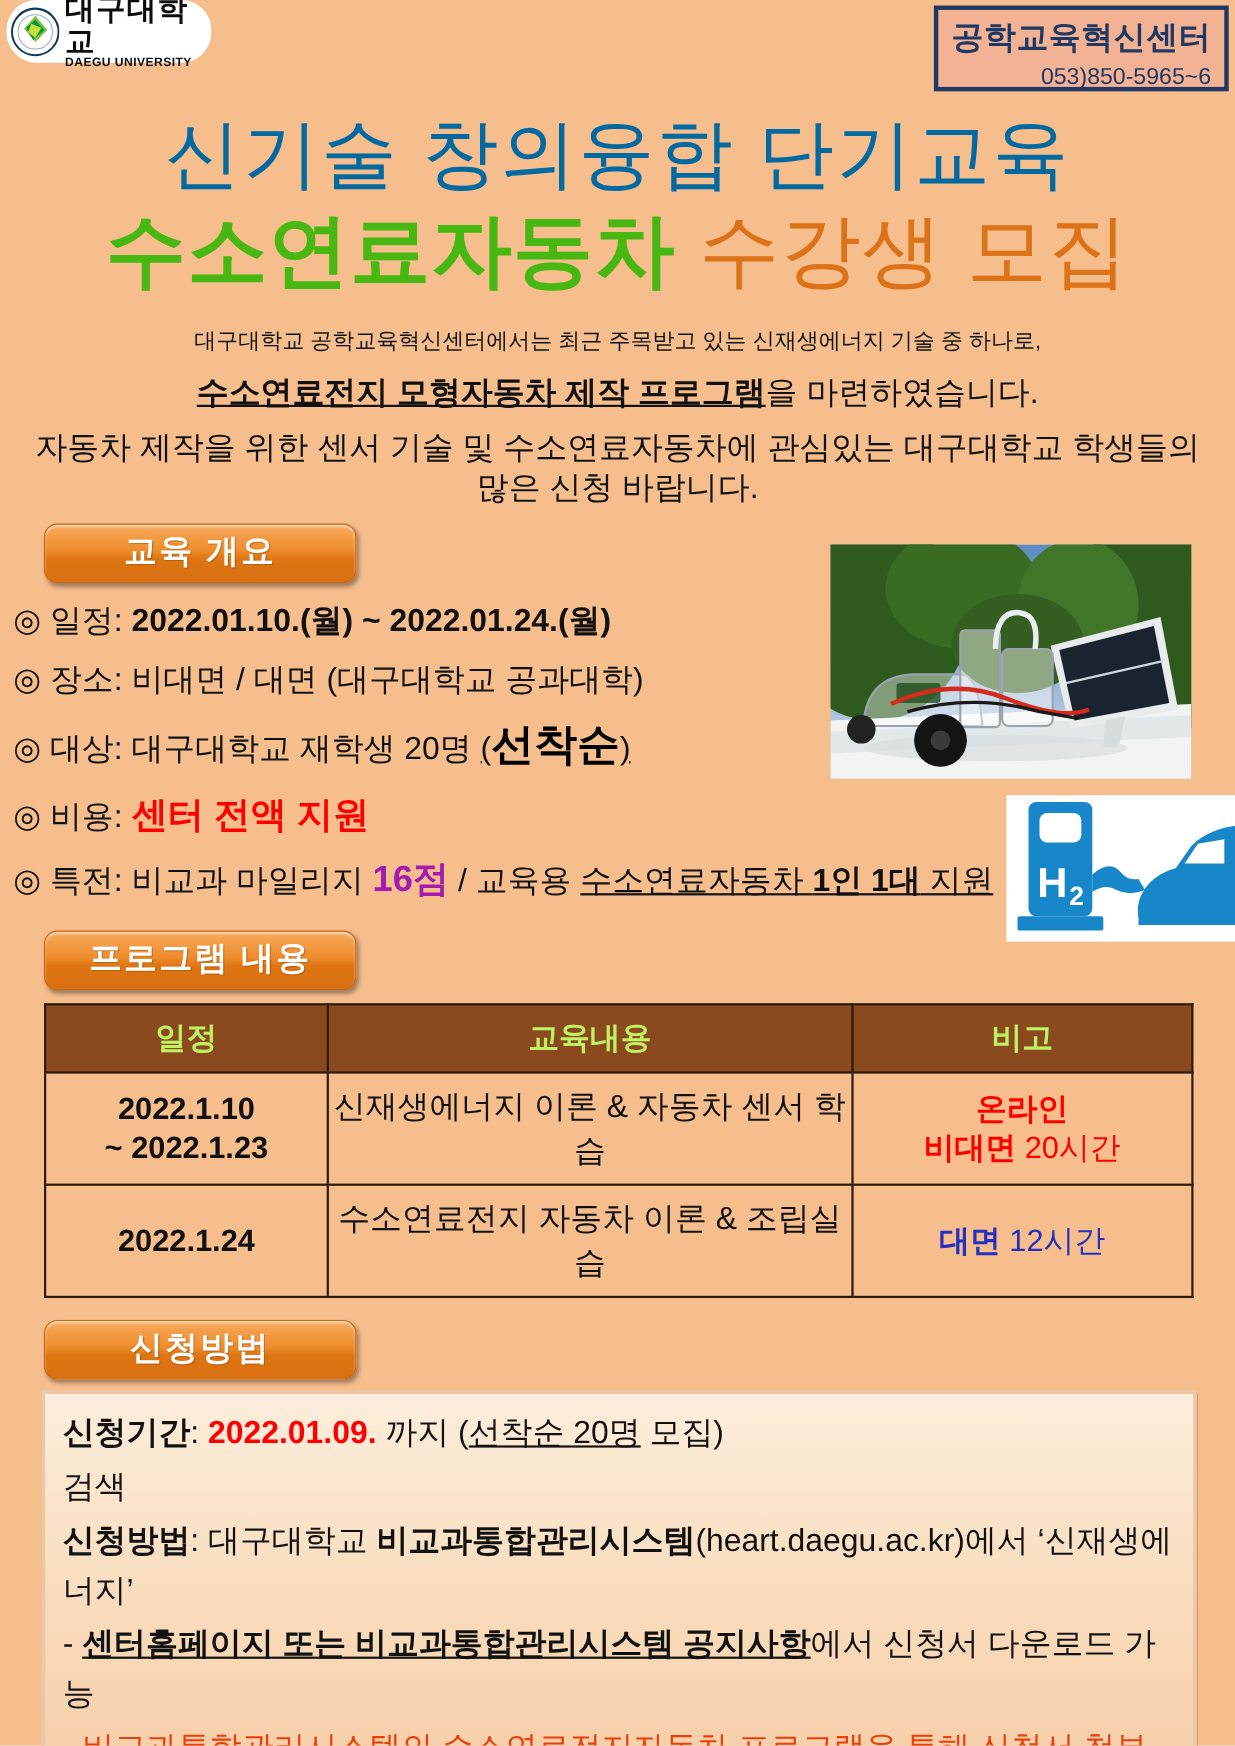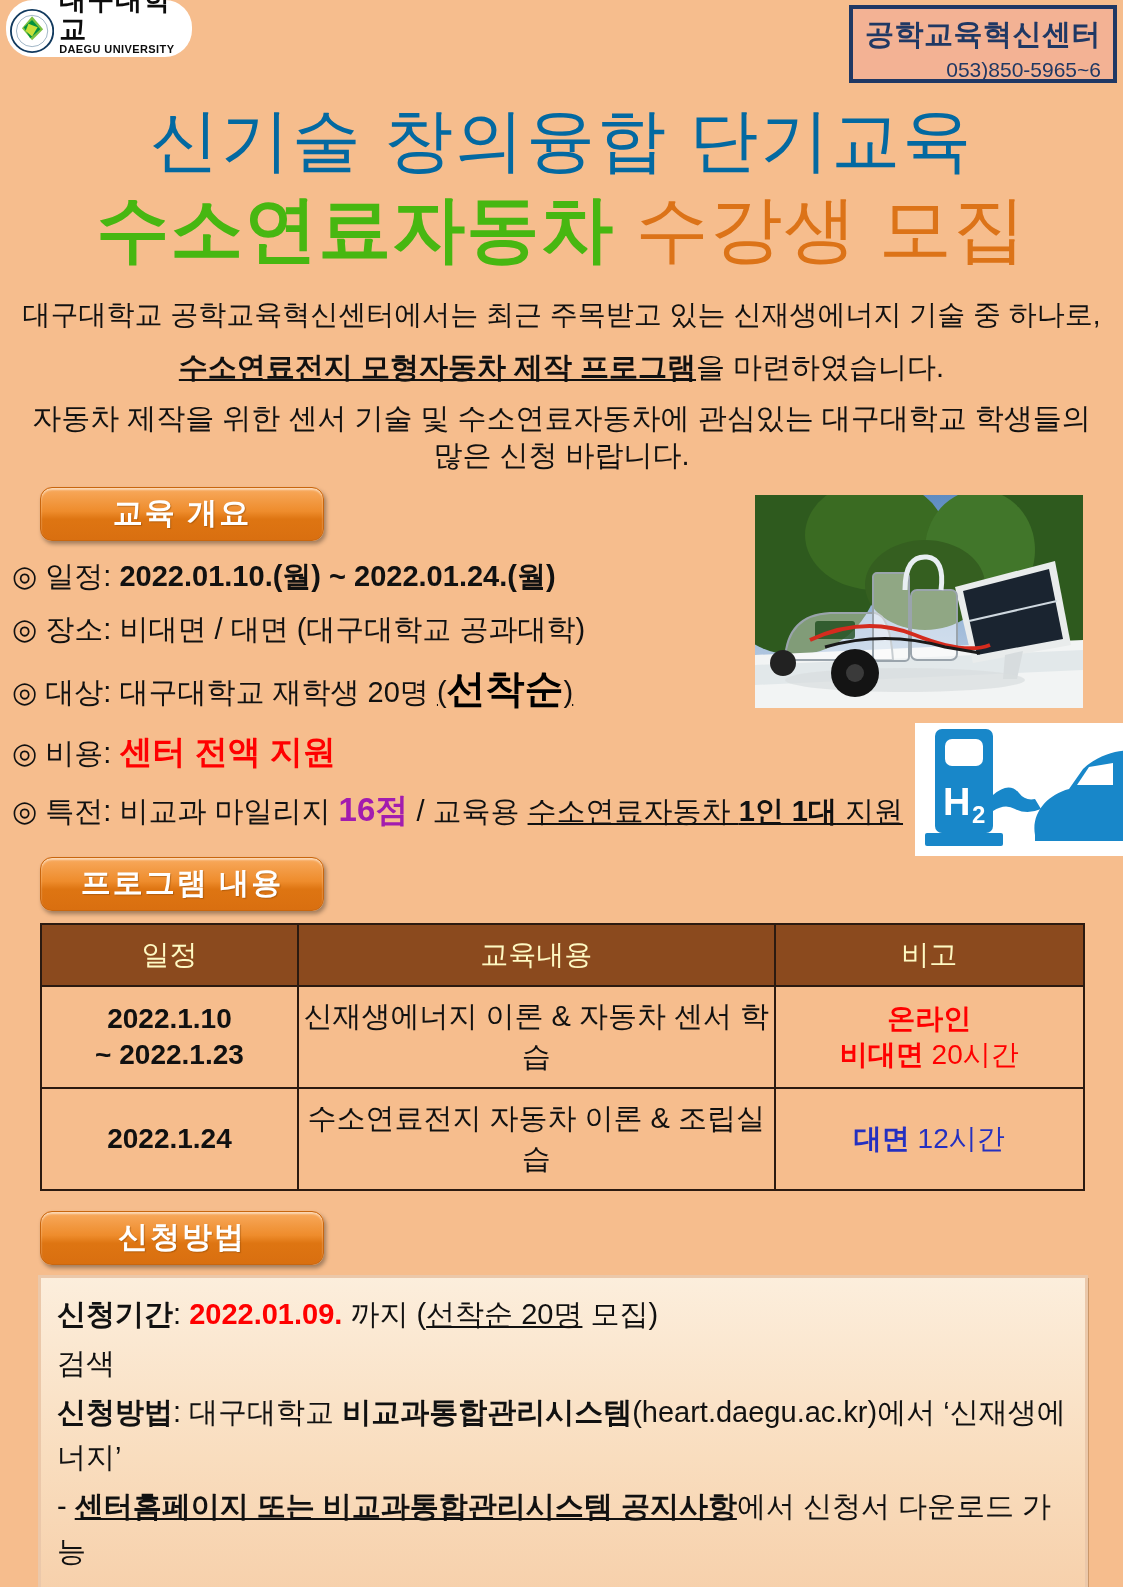--- a/index.html
+++ b/index.html
@@ -9,40 +9,40 @@
     background:#F6BD8D;
     overflow:hidden;
     font-family:"Liberation Sans","DejaVu Sans",sans-serif;
     color:#111;
   }
   
   .logo-box{
     position:absolute;left:6px;top:0;
     width:186px;height:57px;
     background:#ffffff;
-    display:flex;align-items:flex-end;gap:5px;
+    display:flex;align-items:center;gap:5px;
     padding:2px 4px;box-sizing:border-box;border-radius:27px;
   }
   .logo-kr{font-size:27px;font-weight:bold;letter-spacing:1px;line-height:1.05;color:#0c0c0c;}
   .logo-en{font-size:11px;font-weight:bold;letter-spacing:.4px;color:#0c0c0c;}
   .center-box{
     position:absolute;right:6px;top:5px;
     width:268px;height:78px;box-sizing:border-box;
     border:4px solid #1F3864;
     background:#F3B294;
     text-align:center;
   }
   .center-box .cb-title{font-size:29px;font-weight:bold;color:#1F3864;margin-top:6px;letter-spacing:.5px;}
   .center-box .cb-phone{font-size:21px;color:#1F3864;margin-top:3px;text-align:right;padding-right:12px;}
   
   .title1{margin:100px 0 0;text-align:center;font-size:69px;letter-spacing:2px;color:#0369a1;line-height:1.2;}
   .title2{margin:2px 0 0;text-align:center;font-size:73px;letter-spacing:1px;color:#DC7318;line-height:1.2;}
   .title2 .green{color:#47B711;font-weight:bold;}
   
-  .p1{margin:24px 20px 0;text-align:center;font-size:28px;}
+  .p1{margin:24px 20px 0;text-align:center;font-size:20px;}
   .p2{margin:14px 20px 0;text-align:center;font-size:29px;}
   .p2 .bu{font-weight:bold;text-decoration:underline;}
   .p3{margin:12px auto 0;width:1060px;text-align:center;font-size:29px;line-height:1.25;}
   
   .section-btn{
     display:block;width:282px;height:52px;line-height:50px;
     margin:14px 0 0 40px;
     text-align:center;color:#fff;font-size:30px;font-weight:bold;letter-spacing:2px;
     background:linear-gradient(180deg,#F8AA5E 0%,#EE8C2C 45%,#DE7512 60%,#D96F10 100%);
     border:1px solid #C9660E;border-radius:12px;
@@ -60,21 +60,21 @@
   .u{text-decoration:underline;}
   
   .photo{position:absolute;left:755px;top:495px;width:328px;height:213px;display:block;}
   .h2box{position:absolute;left:915px;top:723px;width:208px;height:133px;background:#fff;overflow:hidden;}
   
   .ptable{
     margin:12px 0 0 40px;width:1045px;border-collapse:collapse;
     font-size:28px;text-align:center;
   }
   .ptable th{
-    background:#8B4A1E;color:#fef9c3;font-weight:normal;
+    background:#8B4A1E;color:#bef264;font-weight:bold;
     height:58px;border:2px solid #2B1A10;margin-top:40px;
   }
   .ptable td{border:2px solid #2B1A10;height:92px;padding:4px;}
   .col1{width:255px;}
   .col2{width:480px;}
   .col3{width:310px;}
   .sched{font-weight:bold;line-height:1.3;}
   .note-red{color:#FF0000;line-height:1.3;}
   .note-red .nb{font-weight:bold;}
   .note-blue{color:#2430C0;}

